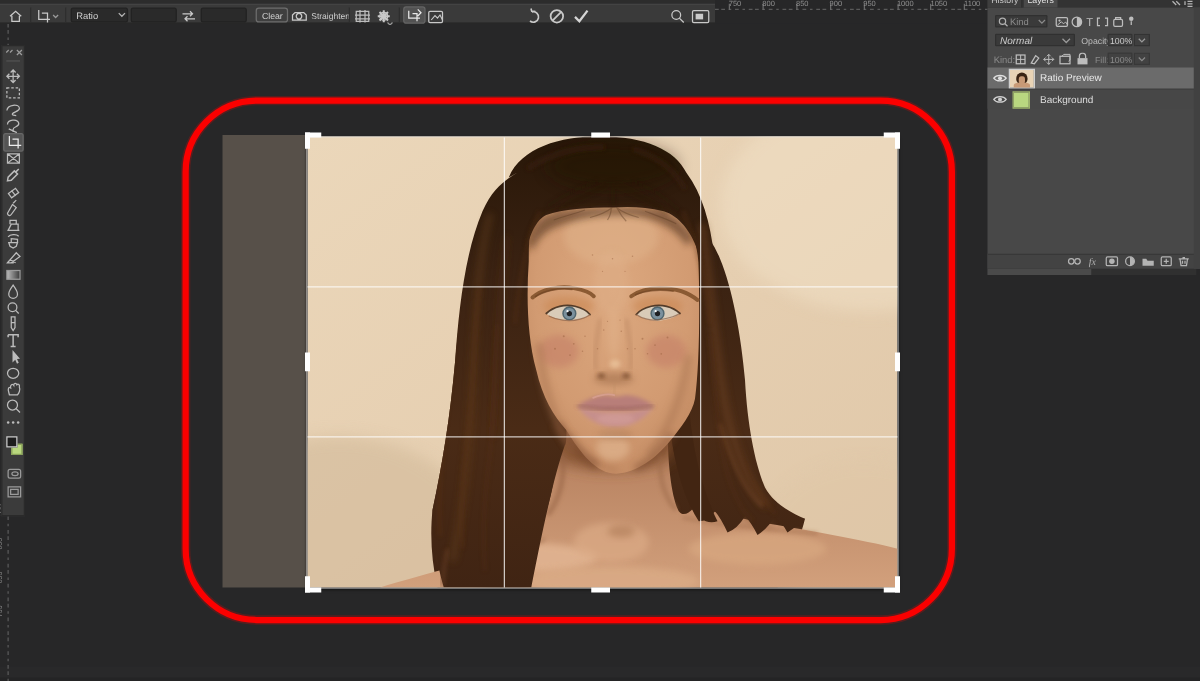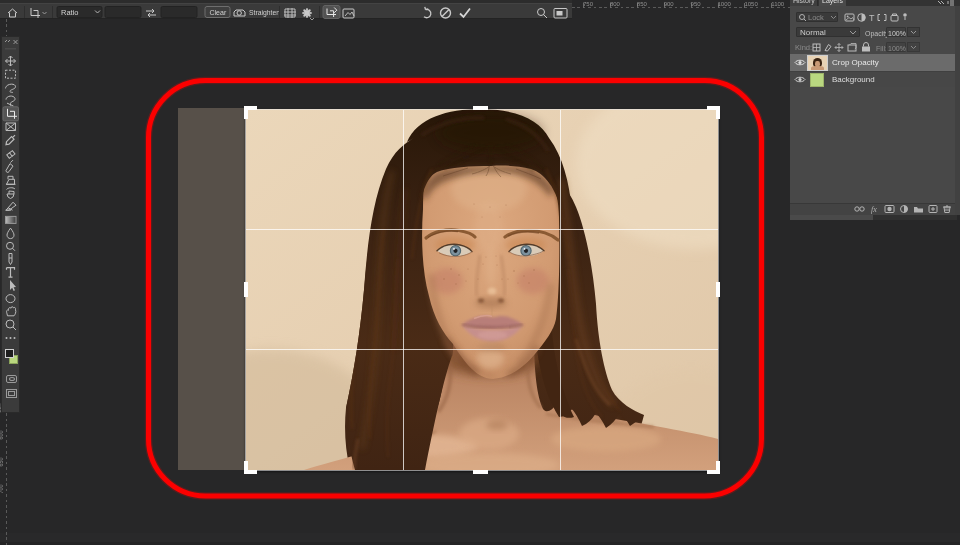--- a/index.html
+++ b/index.html
@@ -590,39 +590,39 @@
     <svg class="abs" style="left:930px;top:0;" width="28" height="6">
       <path d="M 8,1 L 11,4 M 11,1 L 14,4 M 18,1 L 18,4 M 20,1 L 24,1 M 20,3 L 24,3 M 20,5 L 24,5" stroke="#b5b5b5" fill="none" stroke-width="1"></path>
     </svg>
 
     <div class="rbox" style="left:796px;top:12px;width:42px;height:10px;"></div>
     <svg class="abs" style="left:798px;top:13px;" width="40" height="9">
       <circle cx="4" cy="4" r="2.5" stroke="#b0b0b0" fill="none"></circle>
         <path d="M 6,6 L 8,8" stroke="#b0b0b0"></path>
       <path d="M 33,3 L 35.5,5.5 L 38,3" stroke="#8a8a8a" fill="none"></path>
     </svg>
-    <div class="rtext dimtext" style="left:808px;top:13px;font-size:7.5px;">Lock</div>
+    <div class="rtext dimtext" style="left:808px;top:13px;font-size:7.5px;">Kind</div>
     <svg class="abs" style="left:843px;top:12px;" width="70" height="11">
       <g stroke="#bdbdbd" fill="none" stroke-width="1">
         <rect x="2" y="2" width="9" height="7" rx="1"></rect>
           <circle cx="4.6" cy="4.4" r="0.9" fill="#bdbdbd" stroke="none"></circle>
           <path d="M 3,8 L 6,5.5 L 8,7 L 9.5,5.5 L 11,8" stroke-width="0.8"></path>
         <circle cx="18.5" cy="5.5" r="3.8"></circle>
           <path d="M 18.5,1.7 A 3.8,3.8 0 0 1 18.5,9.3 Z" fill="#bdbdbd" stroke="none"></path>
         <text x="26" y="9" font-size="9" fill="#bdbdbd" stroke="none" font-family="Liberation Sans">T</text>
         <path d="M 37,2.5 L 35,2.5 L 35,8.5 L 37,8.5 M 41,2.5 L 43,2.5 L 43,8.5 L 41,8.5"></path>
         <rect x="48" y="3.5" width="7" height="5.5" rx="1"></rect>
           <path d="M 49.5,3.5 L 49.5,2 L 53.5,2 L 53.5,3.5"></path>
         <circle cx="62" cy="3" r="1.8" fill="#bdbdbd" stroke="none"></circle>
           <path d="M 62,5 L 62,8"></path>
       </g>
     </svg>
 
     <div class="rbox" style="left:796px;top:27px;width:64px;height:10px;"></div>
-    <div class="rtext" style="left:800px;top:28px;">Normal</div>
+    <div class="rtext" style="left:800px;top:28px;font-style:italic;">Normal</div>
     <svg class="abs" style="left:848px;top:29px;" width="12" height="8">
         <path d="M 2,2 L 5,5 L 8,2" stroke="#9a9a9a" fill="none"></path>
       </svg>
     <div class="rtext" style="left:865px;top:29px;color:#bdbdbd;font-size:7px;">Opacity:</div>
     <div class="rbox" style="left:886px;top:27px;width:20px;height:10px;background:#3f3f3f;border-color:#333;"></div>
     <div class="rtext" style="left:888px;top:29px;font-size:7px;">100%</div>
     <svg class="abs" style="left:907px;top:27px;" width="14" height="11">
         <rect x="0.5" y="0.5" width="12" height="9" fill="#3f3f3f" stroke="#333"></rect>
         <path d="M 4,4 L 6.5,6.5 L 9,4" stroke="#9a9a9a" fill="none"></path>
       </svg>
@@ -651,21 +651,21 @@
     <div class="abs" style="left:790px;top:54px;width:167px;height:17px;background:#6b6b6b;"></div>
     <svg class="abs" style="left:794px;top:58px;" width="12" height="9">
         <path d="M 1,4.5 C 3,1.5 9,1.5 11,4.5 C 9,7.5 3,7.5 1,4.5 Z" stroke="#e0e0e0" fill="none"></path>
         <circle cx="6" cy="4.5" r="1.6" fill="#e0e0e0"></circle>
       </svg>
     <div class="abs" style="left:808px;top:55.5px;width:19px;height:14px;background:#e8d3b5;outline:1px solid #cfcfcf;overflow:hidden;">
       <div style="position:absolute;left:5px;top:2px;width:9px;height:9px;background:#3a2413;border-radius:50% 50% 40% 40%;"></div>
       <div style="position:absolute;left:7px;top:5px;width:5px;height:6px;background:#c89a76;border-radius:40%;"></div>
       <div style="position:absolute;left:3px;top:10px;width:13px;height:5px;background:#c89a76;border-radius:40% 40% 0 0;"></div>
     </div>
-    <div class="rtext" style="left:832px;top:58px;color:#e8e8e8;">Crop Opacity</div>
+    <div class="rtext" style="left:832px;top:58px;color:#e8e8e8;">Ratio Preview</div>
 
     <div class="abs" style="left:790px;top:71px;width:167px;height:16px;background:#474747;border-top:1px solid #404040;"></div>
     <svg class="abs" style="left:794px;top:75px;" width="12" height="9">
         <path d="M 1,4.5 C 3,1.5 9,1.5 11,4.5 C 9,7.5 3,7.5 1,4.5 Z" stroke="#cfcfcf" fill="none"></path>
         <circle cx="6" cy="4.5" r="1.6" fill="#cfcfcf"></circle>
       </svg>
     <div class="abs" style="left:811px;top:73.5px;width:12px;height:12px;background:#b9d780;outline:1px solid #9db36a;"></div>
     <div class="rtext" style="left:832px;top:75px;color:#dedede;">Background</div>
 
     <div class="abs" style="left:790px;top:203px;width:167px;height:12px;background:#434343;border-top:1px solid #383838;"></div>

